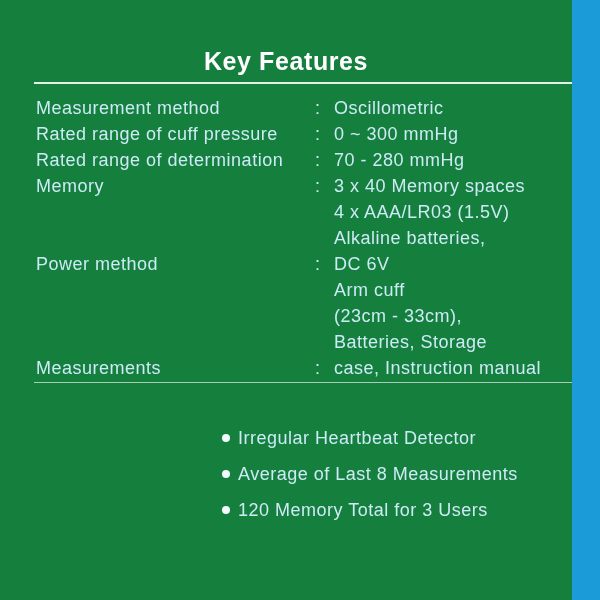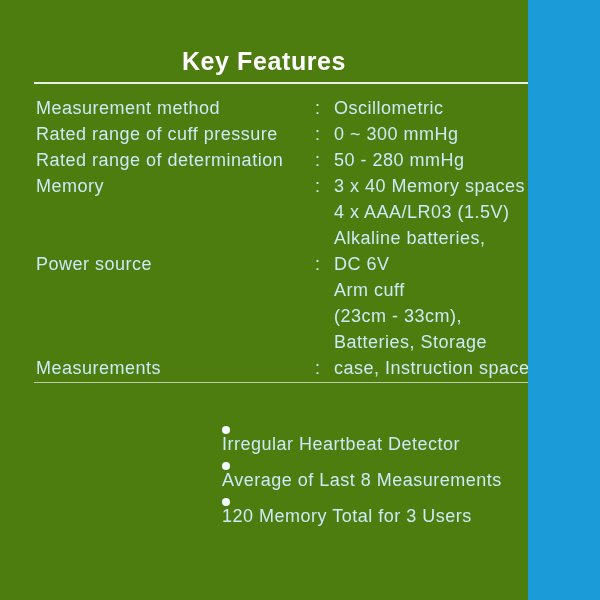--- a/index.html
+++ b/index.html
@@ -2,23 +2,23 @@
 <html><head>
 <meta charset="utf-8">
 <style>
   html, body {
     margin: 0;
     padding: 0;
     background: #1b9cd8;
   }
   .page {
     position: relative;
-    width: 528px;
+    width: 572px;
     height: 600px;
-    background: #4d7c0f;
+    background: #15803d;
     overflow: hidden;
     font-family: "Liberation Sans", sans-serif;
   }
   .title {
     position: absolute;
     top: 46px;
     left: 0;
     width: 100%;
     margin: 0;
     text-align: center;
@@ -73,23 +73,23 @@
   .features {
     position: absolute;
     top: 426px;
     left: 222px;
     margin: 0;
     padding: 0;
     list-style: none;
   }
   .feature-item {
     display: flex;
+    align-items: center;
     height: 24px;
     margin-bottom: 12px;
-    flex-direction: column;
   }
   .dot {
     flex: 0 0 8px;
     width: 8px;
     height: 8px;
     margin-right: 8px;
     border-radius: 50%;
     background: #f4fbfe;
   }
   .feature-text {
@@ -118,44 +118,44 @@
 
     <div class="spec-row">
       <div class="spec-label">Rated range of cuff pressure</div>
       <div class="spec-colon">:</div>
       <div class="spec-value">0 ~ 300 mmHg</div>
     </div>
 
     <div class="spec-row">
       <div class="spec-label">Rated range of determination</div>
       <div class="spec-colon">:</div>
-      <div class="spec-value">50 - 280 mmHg</div>
+      <div class="spec-value">70 - 280 mmHg</div>
     </div>
 
     <div class="spec-row">
       <div class="spec-label">Memory</div>
       <div class="spec-colon">:</div>
       <div class="spec-value">3 x 40 Memory spaces</div>
     </div>
 
     <div class="spec-row">
-      <div class="spec-label">Power source</div>
+      <div class="spec-label">Power method</div>
       <div class="spec-colon">:</div>
       <div class="spec-value">4 x AAA/LR03 (1.5V)
 Alkaline batteries,
 DC 6V</div>
     </div>
 
     <div class="spec-row">
       <div class="spec-label">Measurements</div>
       <div class="spec-colon">:</div>
       <div class="spec-value">Arm cuff
 (23cm - 33cm),
 Batteries, Storage
-case, Instruction spaces</div>
+case, Instruction manual</div>
     </div>
 
   </div>
 
   <div class="rule rule-bottom"></div>
 
   <ul class="features">
     <li class="feature-item">
       <span class="dot"></span>
       <span class="feature-text">Irregular Heartbeat Detector</span>

